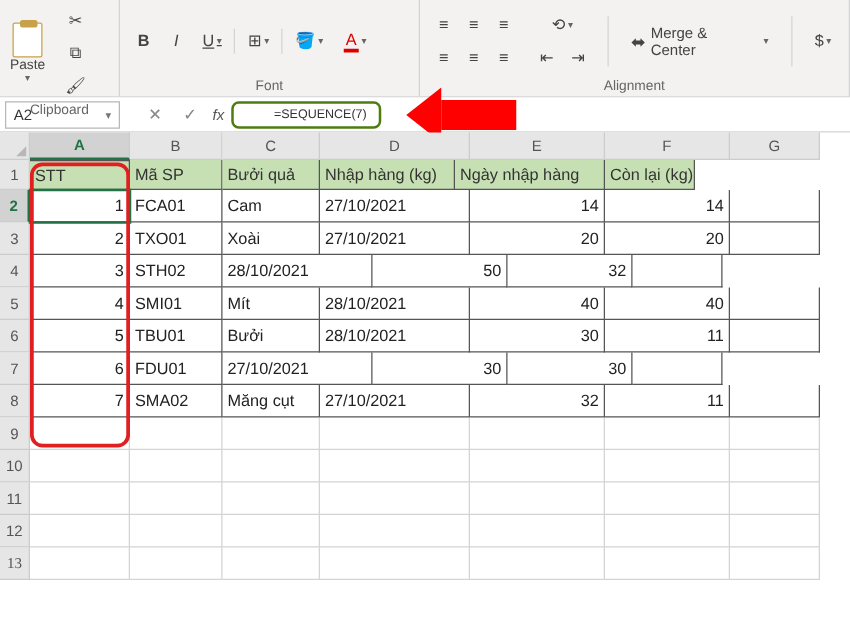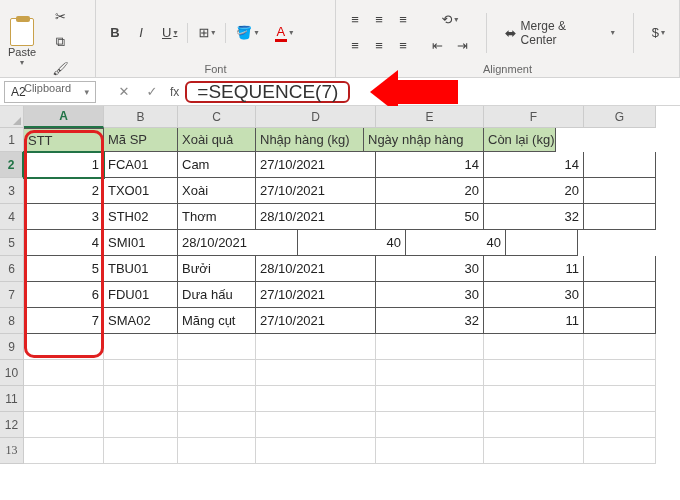--- a/index.html
+++ b/index.html
@@ -64,25 +64,26 @@
     display:flex; align-items:center; border-bottom:1px solid #d4d4d4; height:28px;
     background:#fff;
   }
   .name-box {
     width:92px; border:1px solid #b7b7b7; height:22px; display:flex; align-items:center;
     padding:0 6px; font-size:12px; color:#333; margin-left:4px; justify-content:space-between;
   }
   .name-box::after{content:"▾";font-size:9px;color:#777;}
   .fx-controls { display:flex; align-items:center; gap:8px; margin-left:18px; color:#777;}
   .fx-btn { width:20px; text-align:center; font-size:13px; color:#888;}
-  .fx-label { color:#555; font-size:12px; }
+  .fx-label { font-style:italic; color:#555; font-size:12px; }
   .formula-input {
-    border:2px solid #b91c1c; border-radius:6px; padding:2px 10px; margin-left:6px;
-    font-size:19px; color:#333; height:22px; display:flex; align-items:center;
+    border:2px solid #4d7c0f; border-radius:6px; padding:2px 10px; margin-left:6px;
+    font-size:10px; color:#333; height:22px; display:flex; align-items:center;
     min-width:120px;
+    justify-content:flex-end;
   }
   .arrow {
     margin-left:20px; display:flex; align-items:center;
   }
   .arrow-body { width:60px; height:24px; background:#ff0000;}
   .arrow-head {
     width:0;height:0;border-top:22px solid transparent;border-bottom:22px solid transparent;
     border-right:28px solid #ff0000;
   }
   .sheet {
@@ -276,21 +277,21 @@
           <div class="row-h" style="height: 26px;">9</div>
           <div class="row-h" style="height: 26px;">10</div>
           <div class="row-h" style="height: 26px;">11</div>
           <div class="row-h" style="height: 26px;">12</div>
           <div class="row-h" style="height: 26px; font-family: Liberation Serif, serif;">13</div>
         </div>
       <div class="grid-body" id="gridbody">
           <div class="grid-row" style="height: 24px;">
             <div class="cell hdr-cell dborder dborder-top wA">STT</div>
             <div class="cell hdr-cell dborder wB">Mã SP</div>
-            <div class="cell hdr-cell dborder wC">Xoài quả</div>
+            <div class="cell hdr-cell dborder wC">Bưởi quả</div>
             <div class="cell hdr-cell dborder wE">Nhập hàng (kg)</div>
             <div class="cell hdr-cell dborder wD">Ngày nhập hàng</div>
             <div class="cell hdr-cell dborder wG">Còn lại (kg)</div>
           </div>
           <div class="grid-row">
             <div class="cell dborder wA num active-cell">1</div>
             <div class="cell dborder wB">FCA01</div>
             <div class="cell dborder wC">Cam</div>
             <div class="cell dborder wD">27/10/2021</div>
             <div class="cell dborder wE num">14</div>
@@ -302,47 +303,46 @@
             <div class="cell dborder wB">TXO01</div>
             <div class="cell dborder wC">Xoài</div>
             <div class="cell dborder wD">27/10/2021</div>
             <div class="cell dborder wE num">20</div>
             <div class="cell dborder wF num">20</div>
             <div class="cell dborder wG"></div>
           </div>
           <div class="grid-row">
             <div class="cell dborder wA num">3</div>
             <div class="cell dborder wB">STH02</div>
-            <div class="cell dborder wC">Thơm</div>
             <div class="cell dborder wD">28/10/2021</div>
             <div class="cell dborder wE num">50</div>
             <div class="cell dborder wF num">32</div>
             <div class="cell dborder wG"></div>
           </div>
           <div class="grid-row">
             <div class="cell dborder wA num">4</div>
             <div class="cell dborder wB">SMI01</div>
+            <div class="cell dborder wC">Mít</div>
             <div class="cell dborder wD">28/10/2021</div>
             <div class="cell dborder wE num">40</div>
             <div class="cell dborder wF num">40</div>
             <div class="cell dborder wG"></div>
           </div>
           <div class="grid-row">
             <div class="cell dborder wA num">5</div>
             <div class="cell dborder wB">TBU01</div>
             <div class="cell dborder wC">Bưởi</div>
             <div class="cell dborder wD">28/10/2021</div>
             <div class="cell dborder wE num">30</div>
             <div class="cell dborder wF num">11</div>
             <div class="cell dborder wG"></div>
           </div>
           <div class="grid-row">
             <div class="cell dborder wA num">6</div>
             <div class="cell dborder wB">FDU01</div>
-            <div class="cell dborder wC">Dưa hấu</div>
             <div class="cell dborder wD">27/10/2021</div>
             <div class="cell dborder wE num">30</div>
             <div class="cell dborder wF num">30</div>
             <div class="cell dborder wG"></div>
           </div>
           <div class="grid-row">
             <div class="cell dborder wA num">7</div>
             <div class="cell dborder wB">SMA02</div>
             <div class="cell dborder wC">Măng cụt</div>
             <div class="cell dborder wD">27/10/2021</div>

